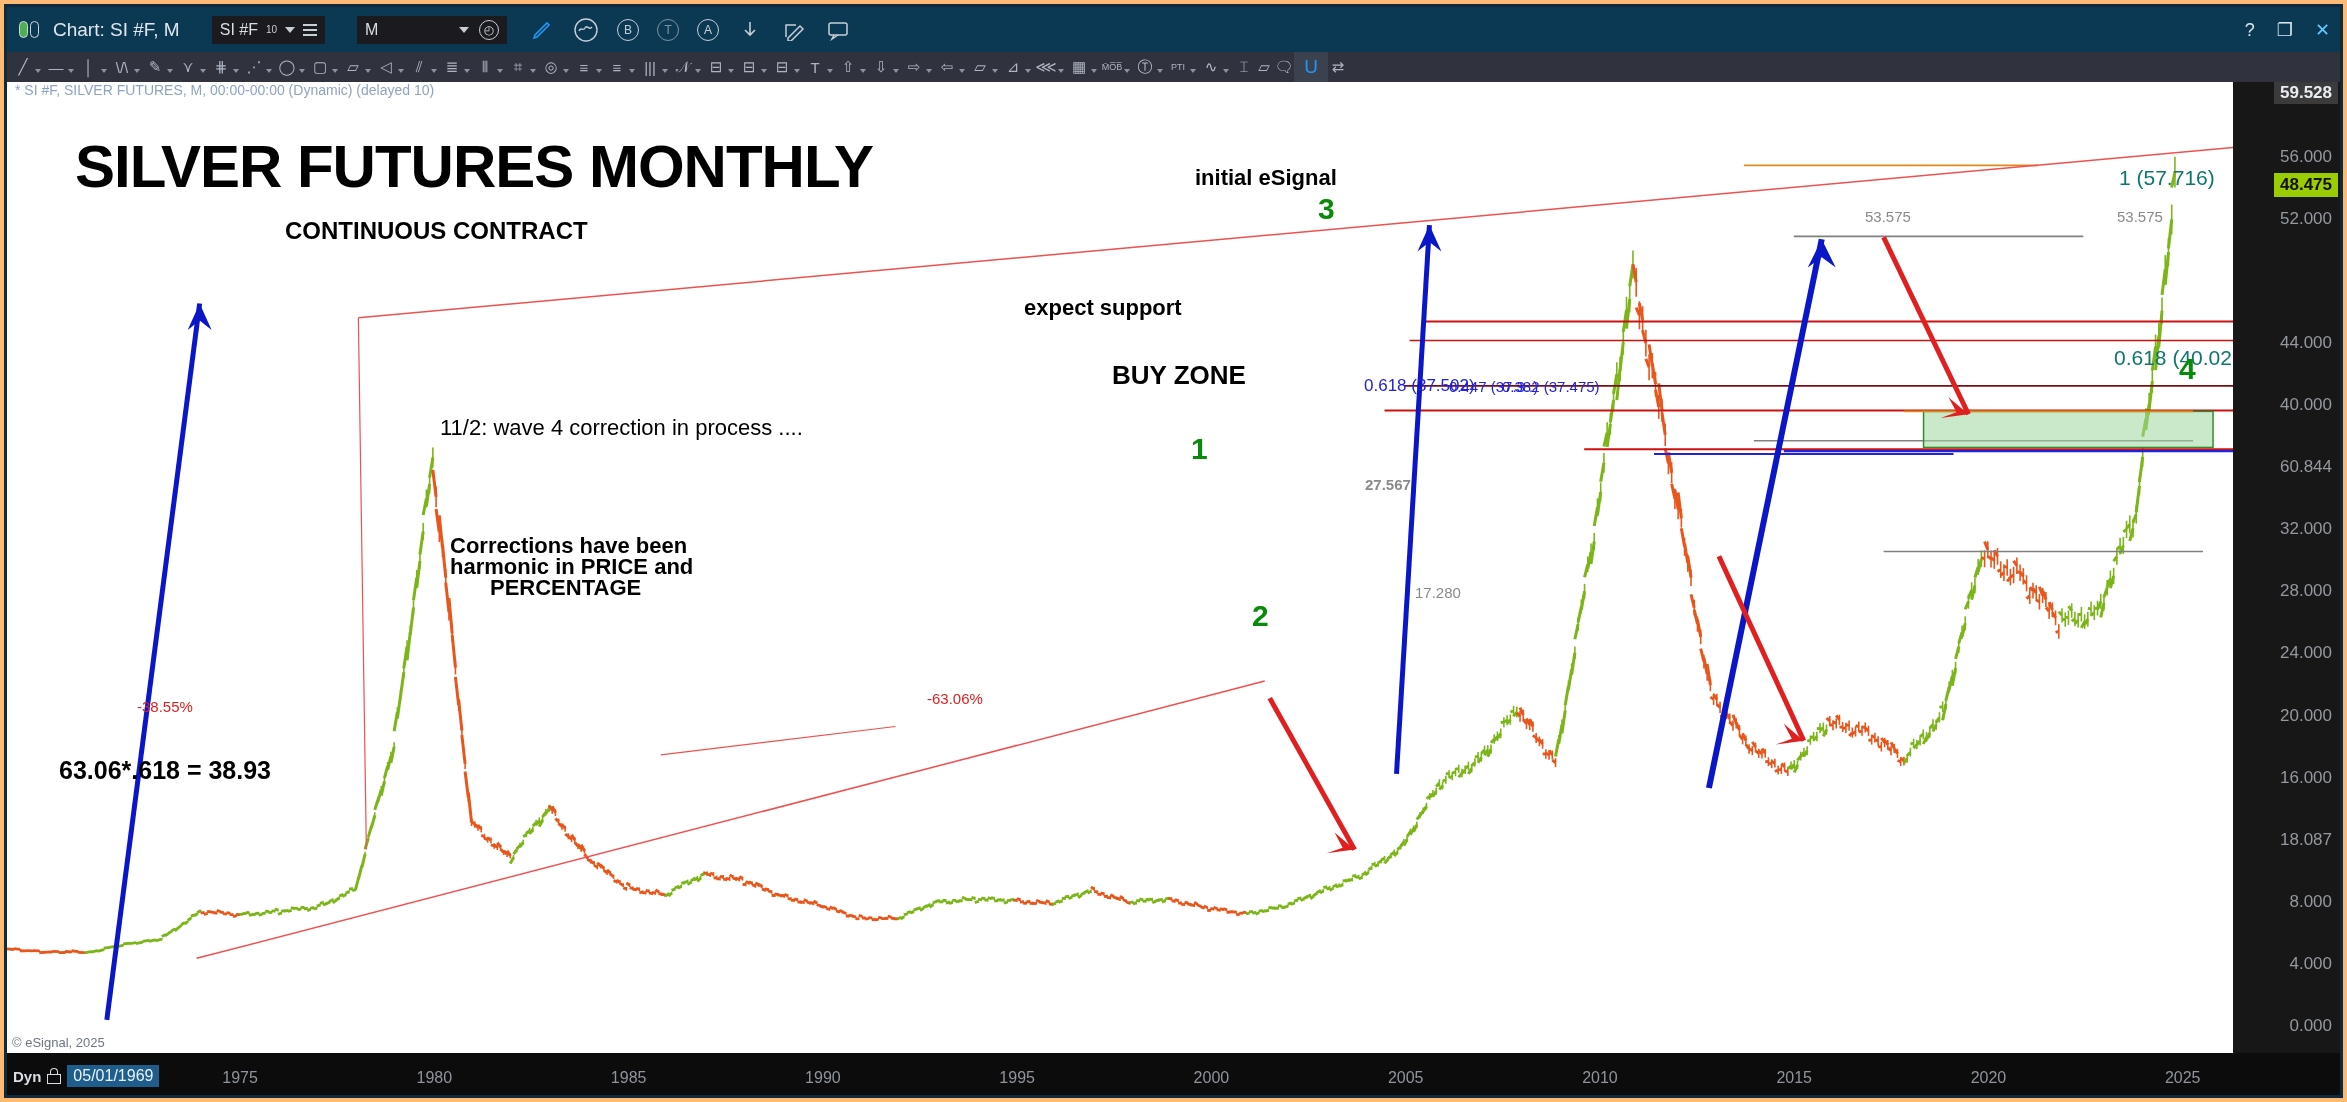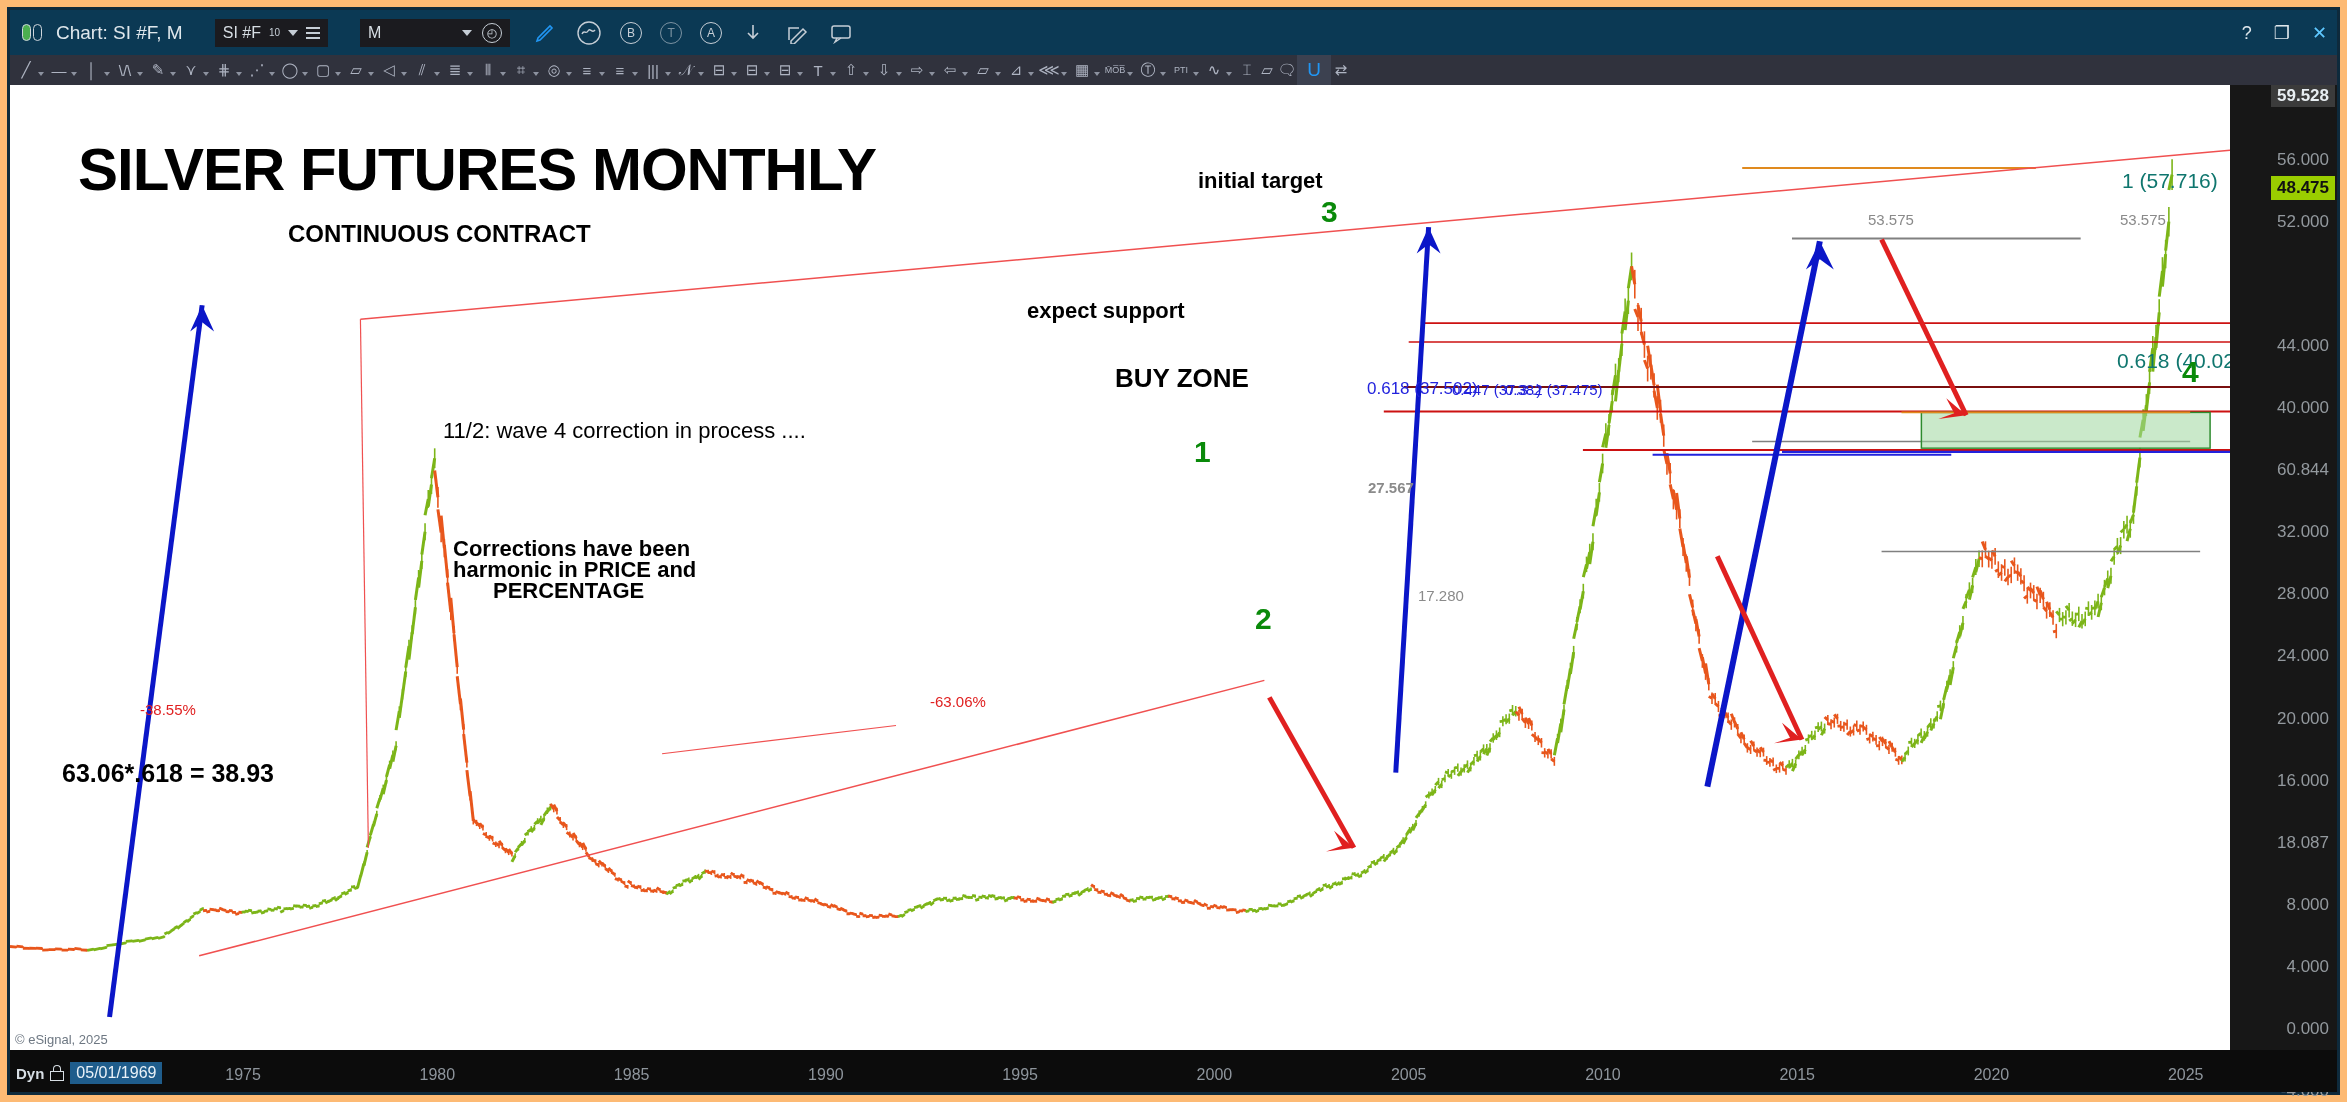--- a/index.html
+++ b/index.html
@@ -2,21 +2,21 @@
 <html><head>
 <meta charset="utf-8">
 <style>
   html,body{margin:0;padding:0;background:#0d0d0d;}
   *{box-sizing:border-box;}
   body{
     width:2347px;height:1102px;overflow:hidden;position:relative;
     font-family:"Liberation Sans",sans-serif;
   }
   
-  #app{position:absolute;inset:0;background:#0e2a3c;border:7px solid #fdba74;}
+  #app{position:absolute;inset:0;background:#0e2a3c;border:4px solid #fdba74;}
   
   #titlebar{position:absolute;left:3px;top:3px;right:3px;height:45px;background:#0b3954;display:flex;align-items:center;}
   .tb-doticons{display:flex;align-items:center;margin-left:12px;gap:2px;}
   .dot-green{width:9px;height:17px;border-radius:5px;background:#4caf50;border:1px solid #cfd6dc;}
   .dot-hollow{width:9px;height:17px;border-radius:5px;border:1px solid #cfd6dc;}
   #charttitle{color:#dfe7ec;font-size:19px;margin-left:14px;white-space:nowrap;}
   .tb-field{height:28px;background:#1b1b1f;display:flex;align-items:center;padding:0 8px;margin-left:32px;color:#d7dee4;font-size:16px;gap:8px;}
   .tb-field .sup{font-size:10px;vertical-align:super;color:#c6ced6;}
   .chev{width:0;height:0;border-left:5px solid transparent;border-right:5px solid transparent;border-top:6px solid #c6ced6;}
   .hamb{display:flex;flex-direction:column;gap:3px;}
@@ -212,20 +212,21 @@
       <span class="dicon" style="font-size: 15px;">∿</span>
       <span class="dcaret"></span>
       <span class="dicon" style="font-size: 15px;">⌶</span>
       <span class="dicon" style="font-size: 15px;">▱</span>
       <span class="dicon" style="font-size: 15px;">🗨</span>
       <span class="dicon dsel dblue" style="font-size: 19px; width: 34px; height: 30px;">U</span>
       <span class="dicon" style="font-size: 15px;">⇄</span>
     </div>
 
   <div id="chartwrap">
+    <div id="sub-header">* SI #F, SILVER FUTURES, M, 00:00-00:00 (Dynamic) (delayed 10)</div>
 
     <div id="plot">
       <svg class="overlay" viewBox="0 0 2230 986" preserveAspectRatio="none">
 
         <g id="series" stroke-width="3" fill="none">
             <line x1="0" y1="895.048608487596" x2="6.463768115944968" y2="895.6797842421189" stroke="#e8561c" stroke-width="3"></line>
             <line x1="6.463768115944968" y1="894.629784242119" x2="6.463768115944968" y2="896.7297842421189" stroke="#e8561c" stroke-width="1.6"></line>
             <line x1="6.463768115944968" y1="894.6573520156671" x2="12.927536231881119" y2="895.5485017941293" stroke="#e8561c" stroke-width="3"></line>
             <line x1="12.927536231881119" y1="894.4985017941293" x2="12.927536231881119" y2="896.5985017941292" stroke="#e8561c" stroke-width="1.6"></line>
             <line x1="12.927536231881119" y1="896.9424217622075" x2="19.391304347826086" y2="897.0230150772212" stroke="#e8561c" stroke-width="3"></line>
@@ -1555,21 +1556,21 @@
         <line x1="352" y1="228" x2="360" y2="790" stroke="#f05050" stroke-width="1.2"></line>
         <line x1="190" y1="905" x2="1260" y2="612" stroke="#f05050" stroke-width="1.6"></line>
         <line x1="655" y1="690" x2="890" y2="660" stroke="#f05050" stroke-width="1.2"></line>
 
         <line x1="1755" y1="25" x2="1790" y2="25" stroke="#e08a1e" stroke-width="0"></line>
       </svg>
 
       <div class="ann" id="maintitle" style="left:68px;top:30px;">SILVER FUTURES MONTHLY</div>
       <div class="ann" id="subtitle" style="left:278px;top:115px;">CONTINUOUS CONTRACT</div>
 
-      <div class="ann boldnote" style="left:1188px;top:63px;">initial target</div>
+      <div class="ann boldnote" style="left:1188px;top:63px;">initial eSignal</div>
       <div class="ann orng" style="left:2112px;top:64px;">1 (57.716)</div>
 
       <div class="ann wavenum" style="left:1311px;top:90px;">3</div>
       <div class="ann lvl" style="left:1858px;top:106px;">53.575</div>
       <div class="ann lvl" style="left:2110px;top:106px;">53.575</div>
 
       <div class="ann boldnote" style="left:1017px;top:193px;">expect support</div>
       <div class="ann orng" style="left:2107px;top:244px;">0.618 (40.021)</div>
 
       <div class="ann boldnote" style="left:1105px;top:258px;font-size:26px;">BUY ZONE</div>

